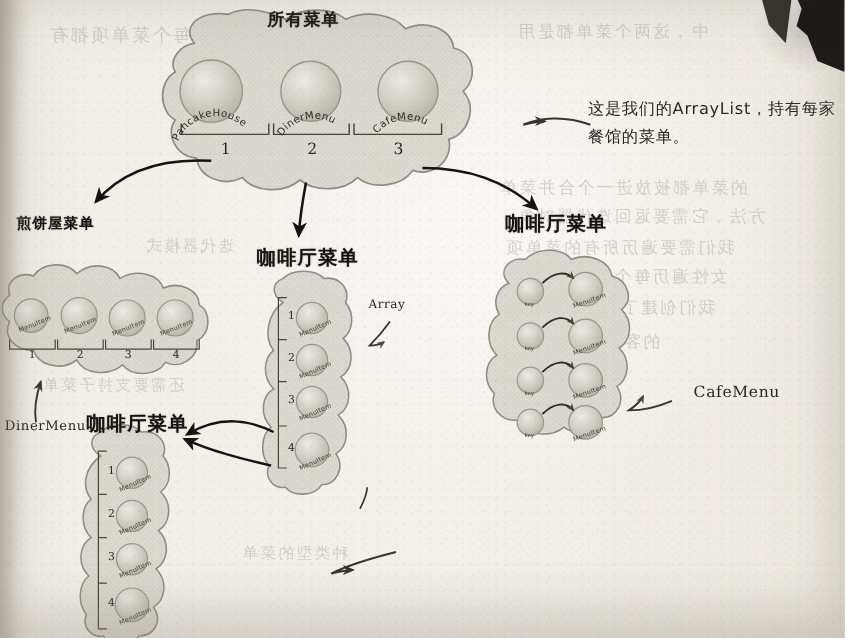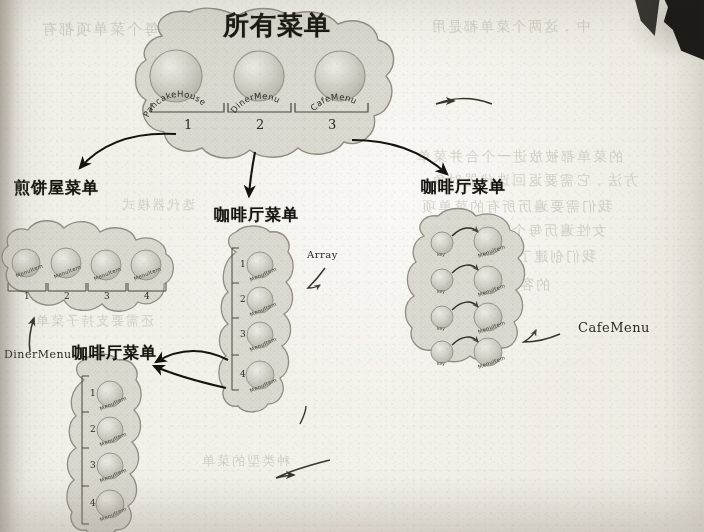--- a/index.html
+++ b/index.html
@@ -252,34 +252,36 @@
       <path d="M452,345 C462,335 472,335 478,342" fill="none" stroke="#2f2a23" stroke-width="1.5" marker-end="url(#ahSm)"></path>
     </g>
     <path d="M560,334 C546,340 534,342 524,342 C530,338 534,334 536,330" fill="none" stroke="#3a342c" stroke-width="1.6" marker-end="url(#ahSm)"></path>
 
     <path d="M492,104 C470,96 450,98 436,104 C444,102 450,101 454,101" fill="none" stroke="#3a342c" stroke-width="1.7" marker-end="url(#ahThin)"></path>
 
     <path d="M330,460 C306,466 288,472 276,478 C284,476 290,475 294,475" fill="none" stroke="#3a342c" stroke-width="1.7" marker-end="url(#ahThin)"></path>
     <path d="M300,424 C304,416 306,410 306,406" fill="none" stroke="#3a342c" stroke-width="1.4"></path>
   </svg>
 
-  <div class="zhtitle" style="left:223px;top:8px;font-size:26px;">所有菜单</div>
-
-  <div class="zhtitle" style="left:14px;top:178px;font-size:16px;">煎饼屋菜单</div>
+  <div class="zhtitle" style="left:223px;top:8px;font-size:14px;">所有菜单</div>
+
+  <div class="zhtitle" style="left:14px;top:178px;font-size:12px;">煎饼屋菜单</div>
 
   <div class="zhtitle" style="left:214px;top:205px;font-size:16px;">咖啡厅菜单</div>
 
   <div class="zhtitle" style="left:421px;top:177px;font-size:16px;">咖啡厅菜单</div>
 
   <div class="zhtitle" style="left:72px;top:343px;font-size:16px;">咖啡厅菜单</div>
 
   <div class="hand" style="left:4px;top:348px;font-size:11px;">DinerMenu</div>
   <div class="hand" style="left:307px;top:249px;font-size:10px;">Array</div>
   <div class="hand" style="left:578px;top:320px;font-size:13px;">CafeMenu</div>
 
+  <div class="note" style="left:490px;top:80px;">这是我们的ArrayList，持有每家
+餐馆的菜单。</div>
 
   <div class="slotnum" style="left:184px;top:117px;">1</div>
   <div class="slotnum" style="left:256px;top:117px;">2</div>
   <div class="slotnum" style="left:328px;top:117px;">3</div>
 
   <div class="slotnum" style="left:24px;top:291px;font-size:9px;">1</div>
   <div class="slotnum" style="left:64px;top:291px;font-size:9px;">2</div>
   <div class="slotnum" style="left:104px;top:291px;font-size:9px;">3</div>
   <div class="slotnum" style="left:144px;top:291px;font-size:9px;">4</div>
 

